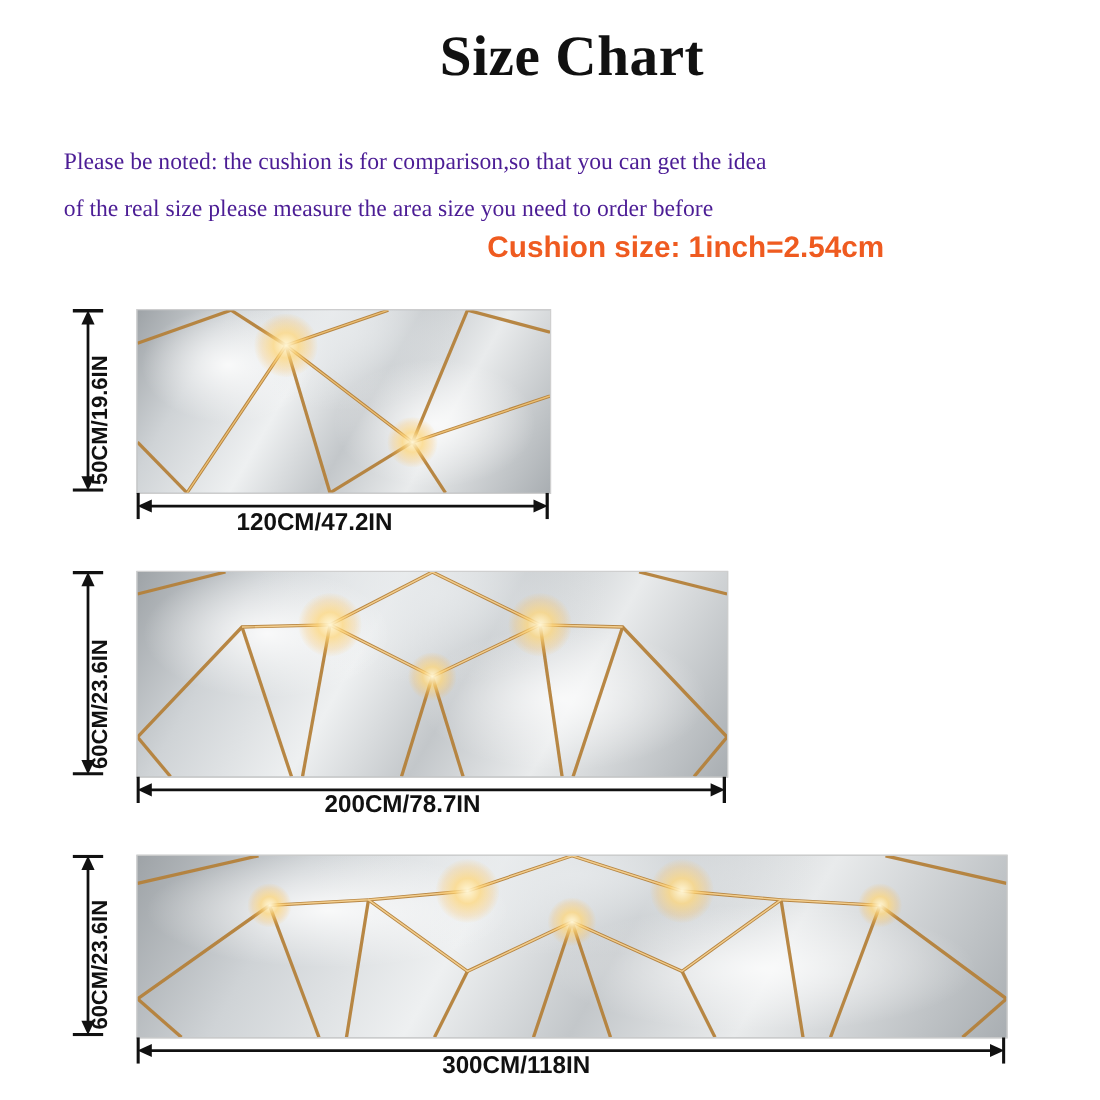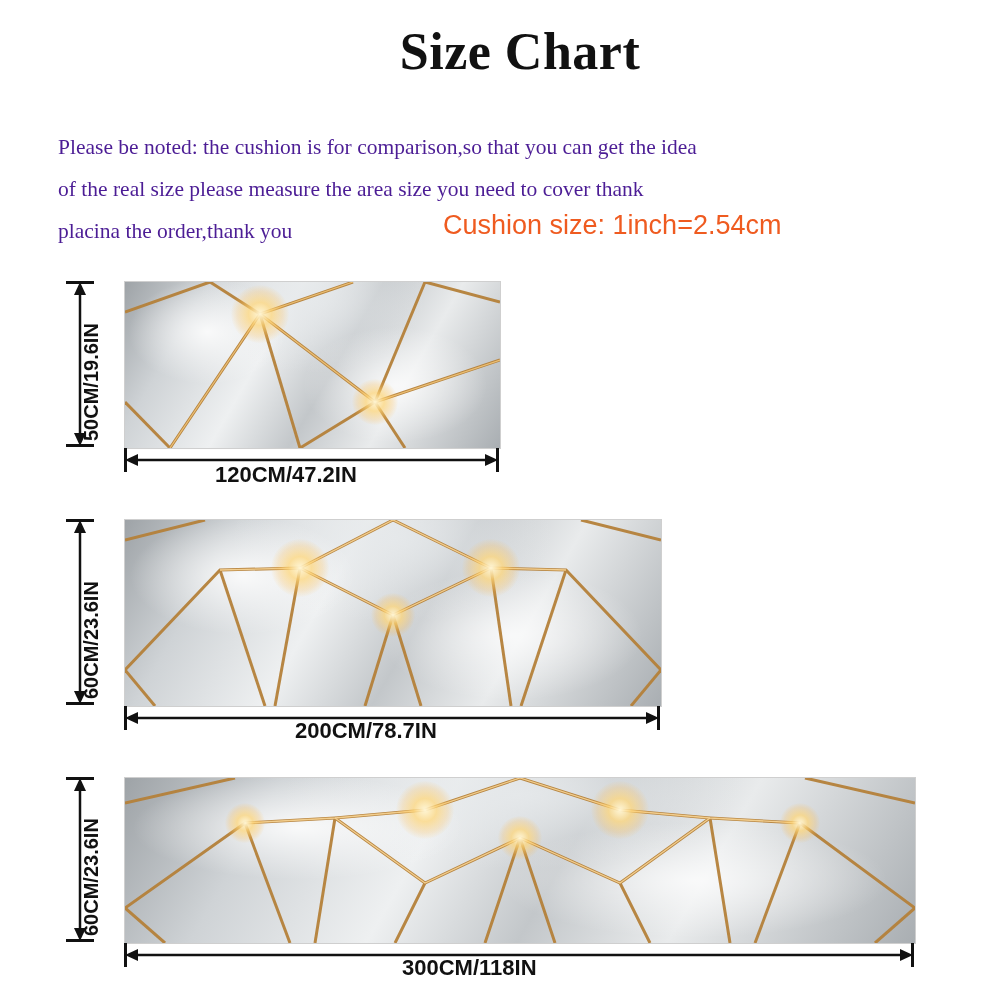--- a/index.html
+++ b/index.html
@@ -51,21 +51,21 @@
   .note-line {
     display: block;
     white-space: nowrap;
   }
 
   .cushion-size {
     position: absolute;
     top: 210px;
     left: 423px;
     font-size: 27px;
-    font-weight: normal;
+    font-weight: bold;
     color: #ef5b20;
     font-family: "Liberation Sans", sans-serif;
     white-space: nowrap;
   }
 
   
   .rug-block {
     position: absolute;
   }
 
@@ -129,22 +129,21 @@
 </style>
 </head>
 <body>
 
 <div class="page">
 
   <div class="title">Size Chart</div>
 
   <div class="note">
     <span class="note-line">Please be noted: the cushion is for comparison,so that you can get the idea</span>
-    <span class="note-line">of the real size please measure the area size you need to cover thank</span>
-    <span class="note-line">placina the order,thank you</span>
+    <span class="note-line">of the real size please measure the area size you need to order before</span>
   </div>
 
   <div class="cushion-size">Cushion size: 1inch=2.54cm</div>
 
   <div class="rug-block" style="left:0;top:0;">
 
     <div class="rug-img" style="left:104px; top:281px; width:375px; height:166px;">
       <div class="marble"></div>
       <svg class="gold-lines" viewBox="0 0 375 166" preserveAspectRatio="none">
         <g stroke="#b5813a" stroke-width="3" fill="none" opacity="0.95">

